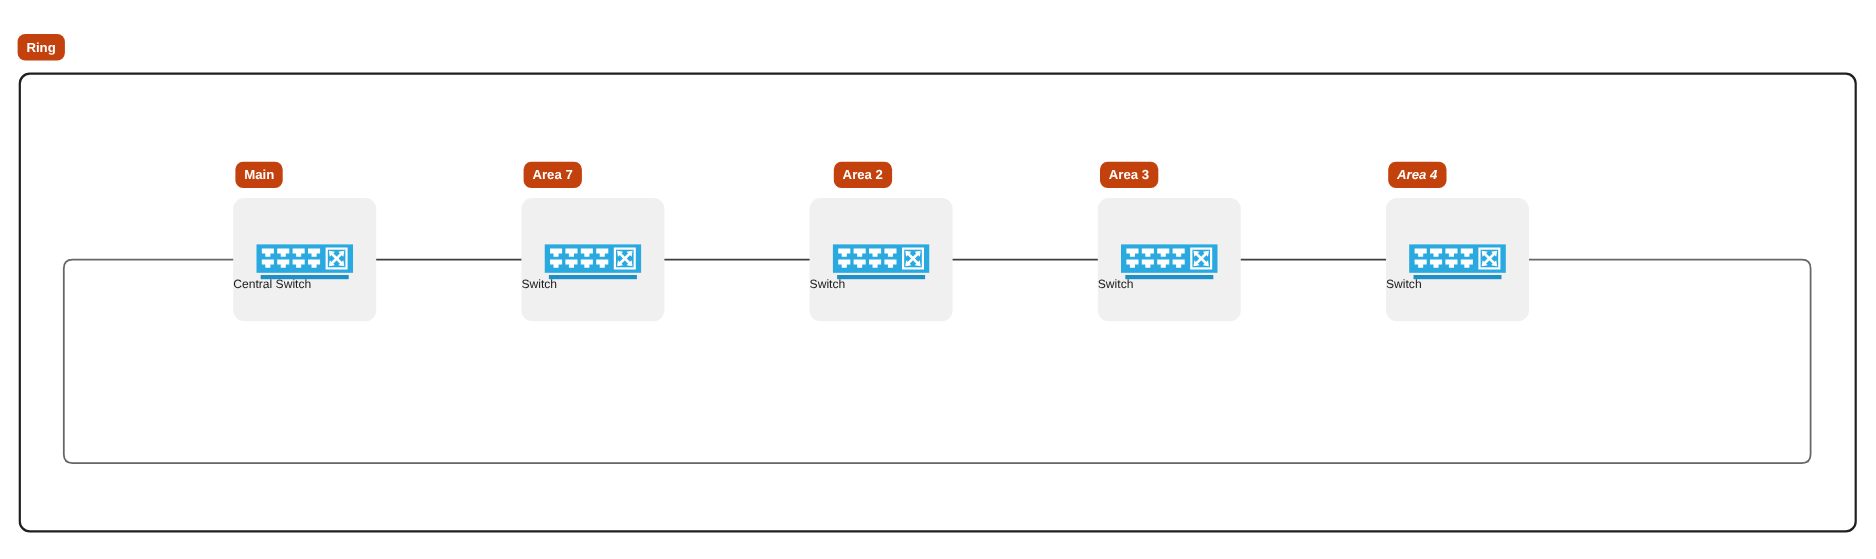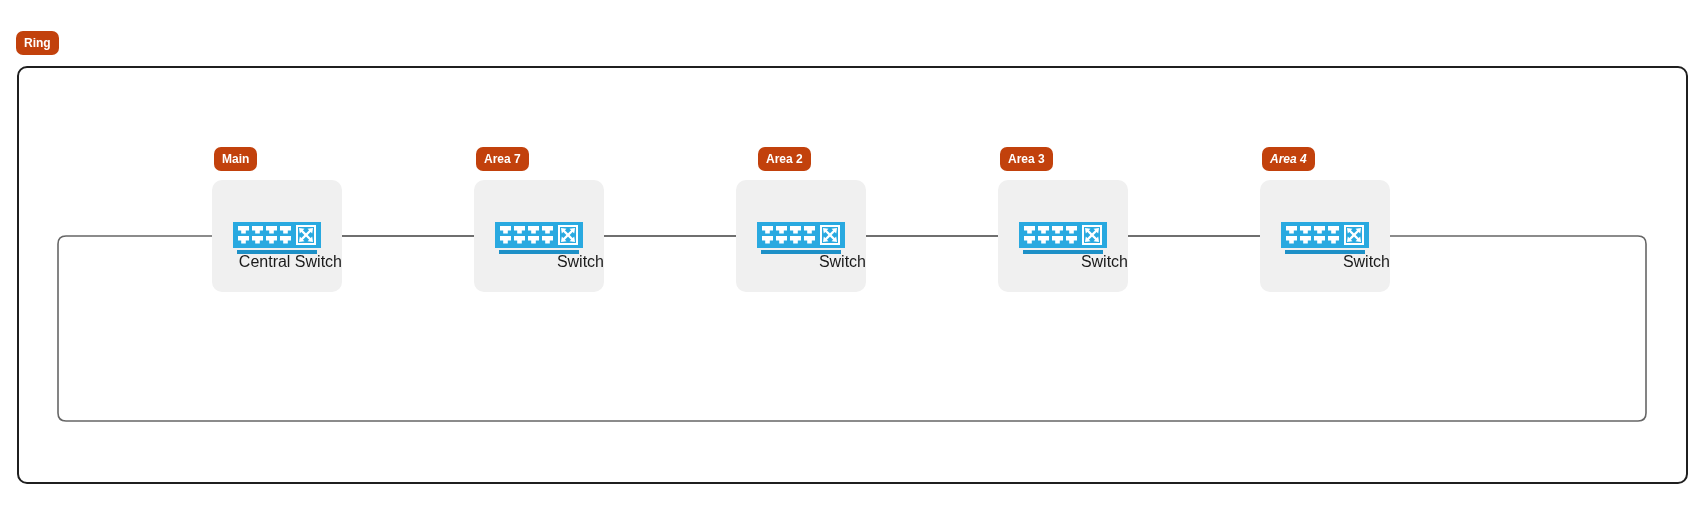--- a/index.html
+++ b/index.html
@@ -28,21 +28,21 @@
     background:#f0f0f0;border-radius:10px;z-index:2;
   }
   .node-badge{top:147px;z-index:4;}
 
   .node-icon{
     position:absolute;left:50%;top:42px;transform:translateX(-50%);
     width:88px;height:32px;z-index:3;
   }
   .node-label{
     position:absolute;left:0;top:73px;width:100%;
-    text-align:right;font-size:16px;color:#1a1a1a;line-height:1.15;
+    text-align:left;font-size:11px;color:#1a1a1a;line-height:1.15;
   }
 
   
   .n0{left:212px;} .n1{left:474px;} .n2{left:736px;} .n3{left:998px;} .n4{left:1260px;}
   
   .b0{left:214px;} .b1{left:476px;} .b2{left:738px;margin-left:20px;} .b3{left:1000px;} .b4{left:1262px;font-style:italic;}
 </style>
 </head>
 <body>
 

